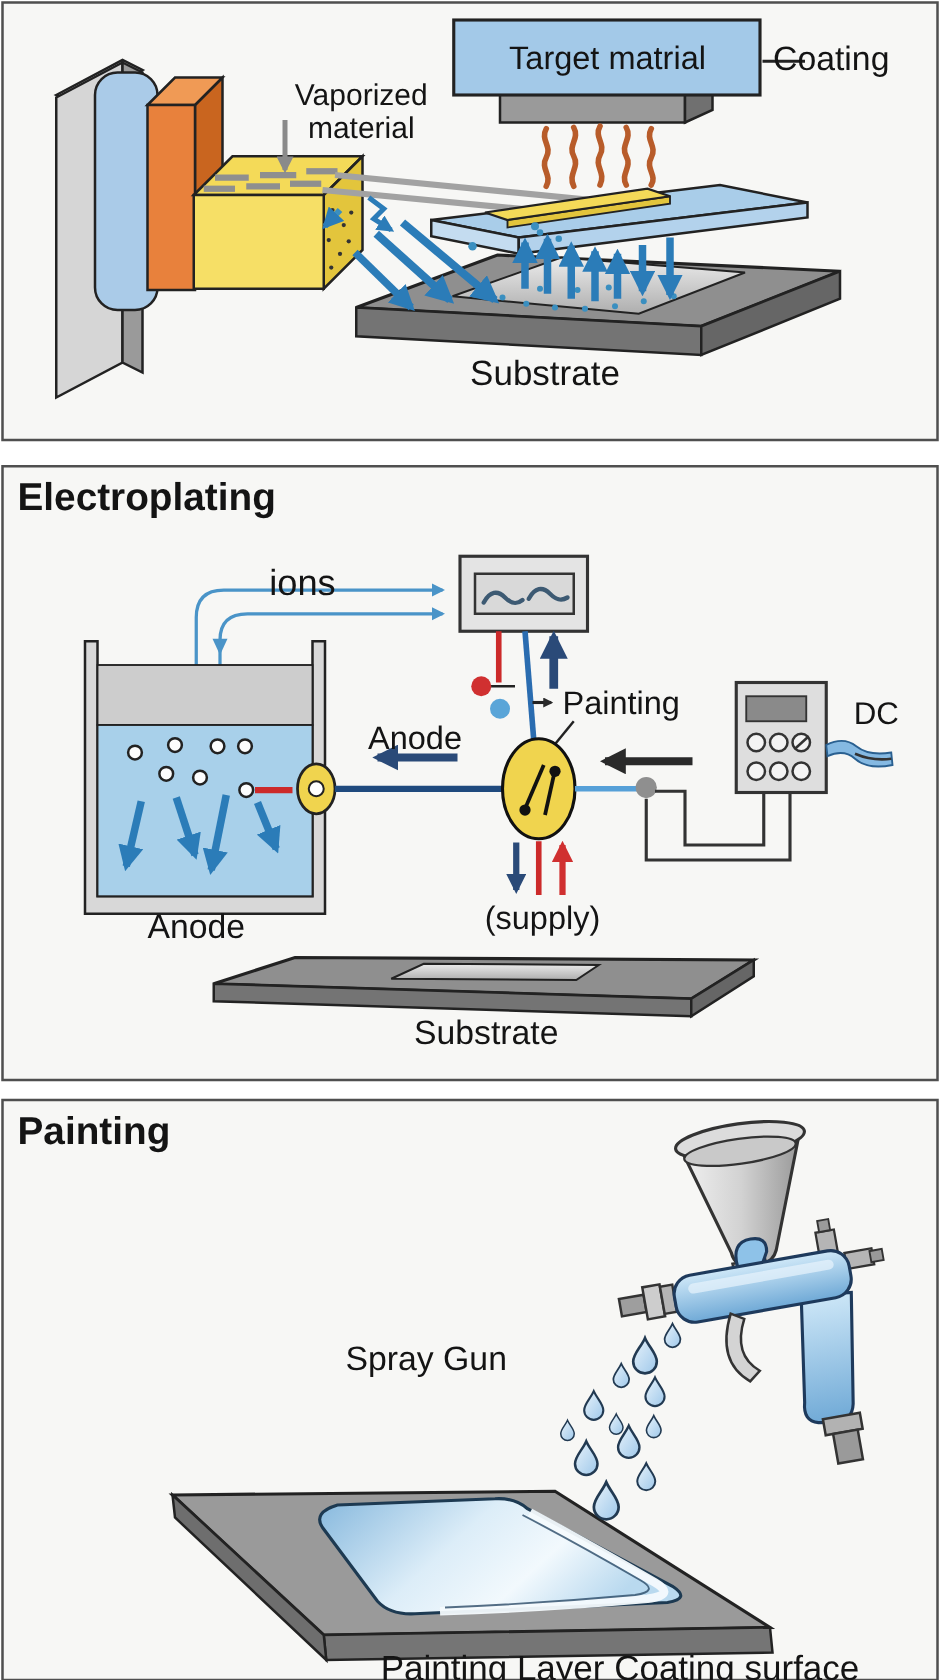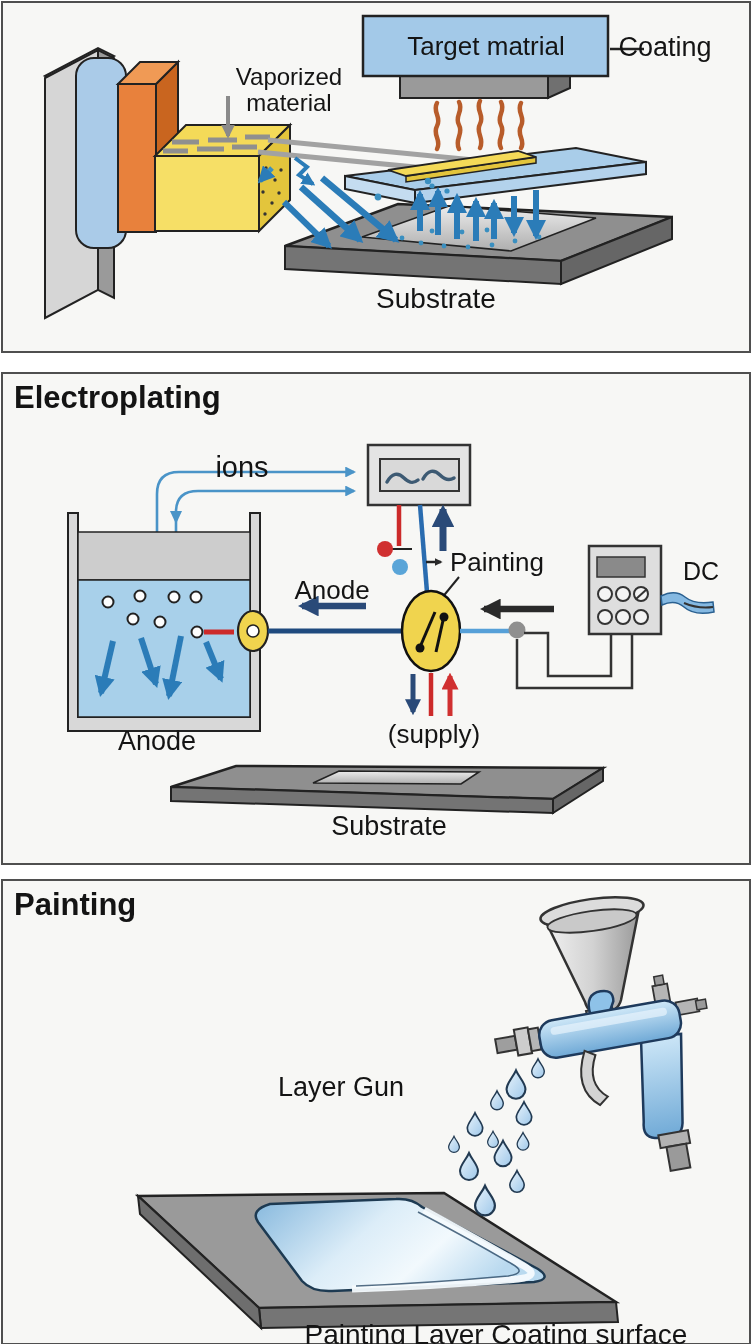--- a/index.html
+++ b/index.html
@@ -319,16 +319,16 @@
   <div class="lbl left panel-title" style="left:14px; top:381px;">Electroplating</div>
   <div class="lbl" style="left:242px; top:452px; font-size:29px;">ions</div>
   <div class="lbl" style="left:332px; top:576px; font-size:26px;">Anode</div>
   <div class="lbl left" style="left:450px; top:548px; font-size:26px;">Painting</div>
   <div class="lbl" style="left:157px; top:727px; font-size:27px;">Anode</div>
   <div class="lbl" style="left:434px; top:720px; font-size:26px;">(supply)</div>
   <div class="lbl" style="left:701px; top:558px; font-size:25px;">DC</div>
   <div class="lbl" style="left:389px; top:812px; font-size:27px;">Substrate</div>
 
   <div class="lbl left panel-title" style="left:14px; top:888px;">Painting</div>
-  <div class="lbl" style="left:341px; top:1073px; font-size:27px;">Layer Gun</div>
+  <div class="lbl" style="left:341px; top:1073px; font-size:27px;">Spray Gun</div>
   <div class="lbl" style="left:496px; top:1320px; font-size:28px;">Painting Layer Coating surface</div>
 
 </div>
 
 </body></html>

